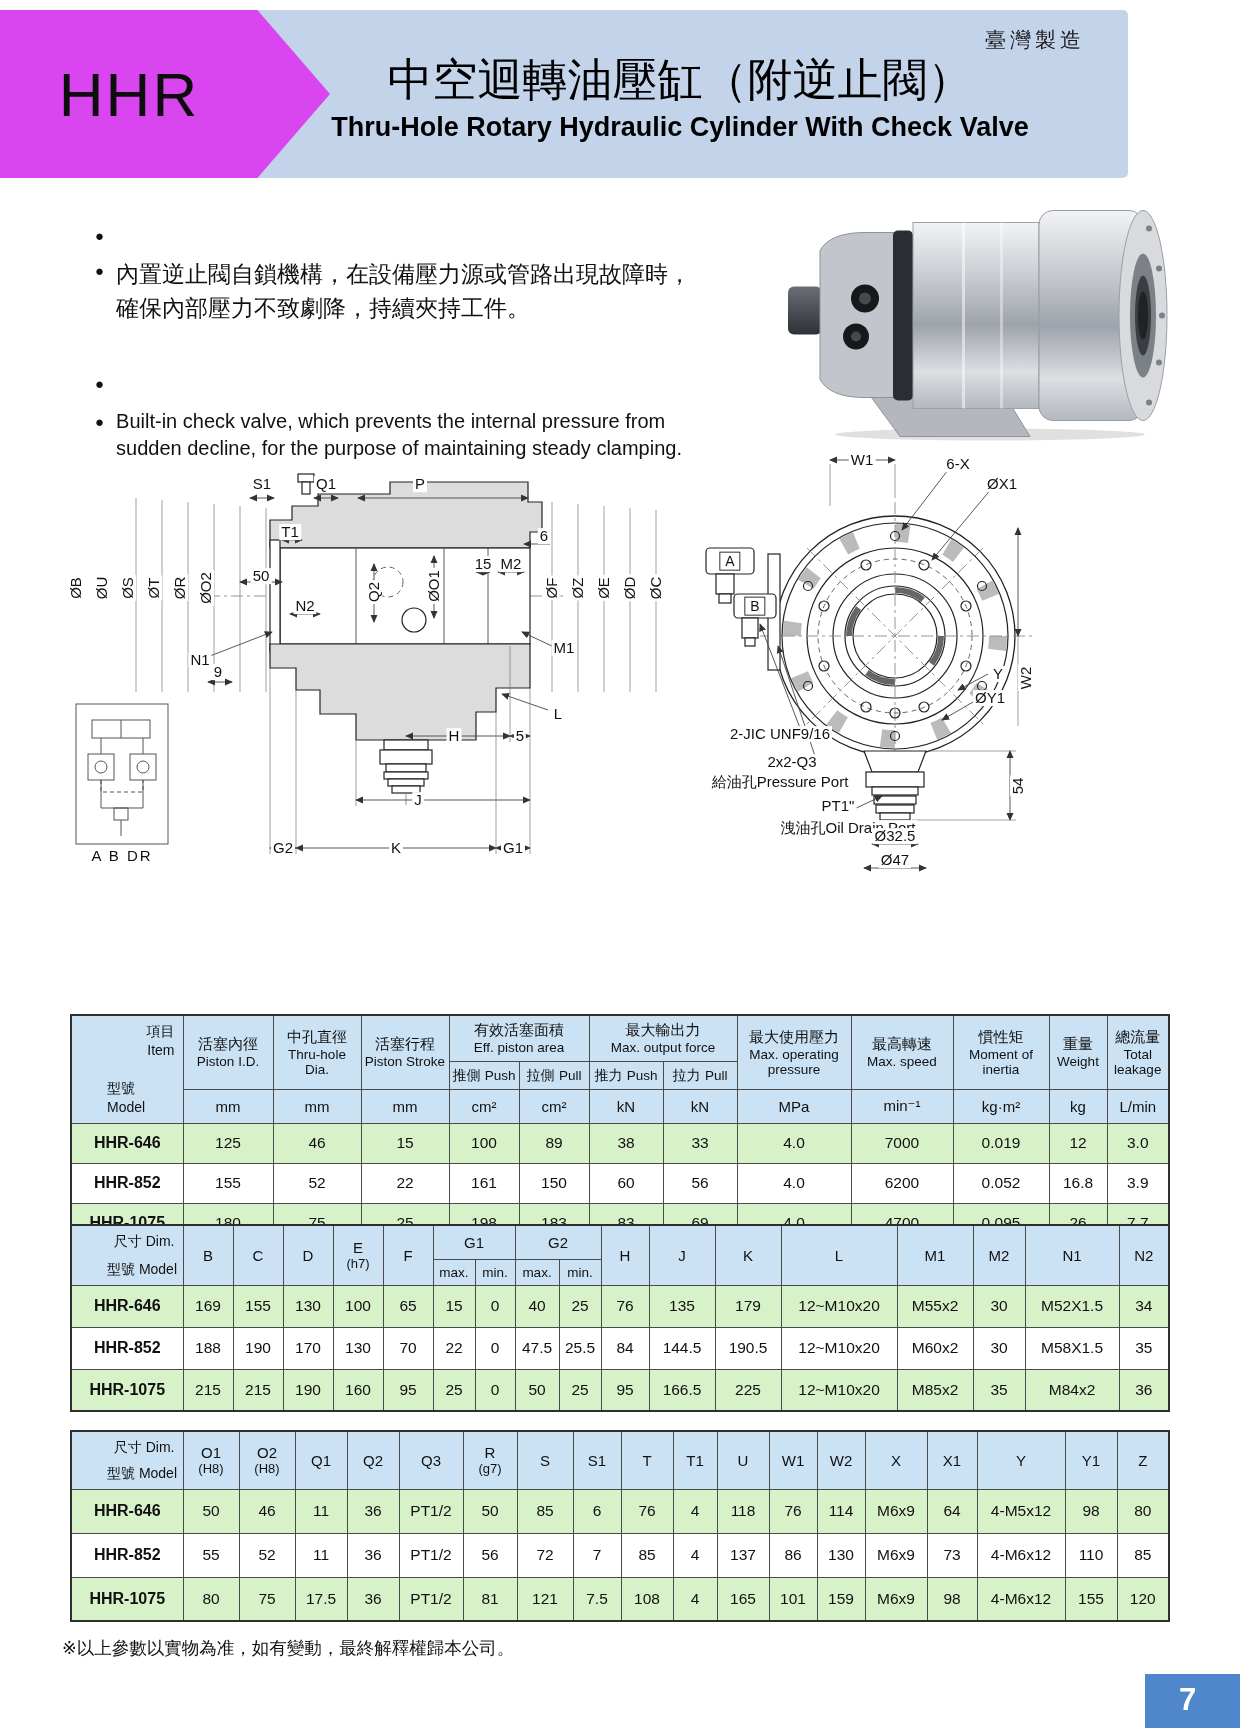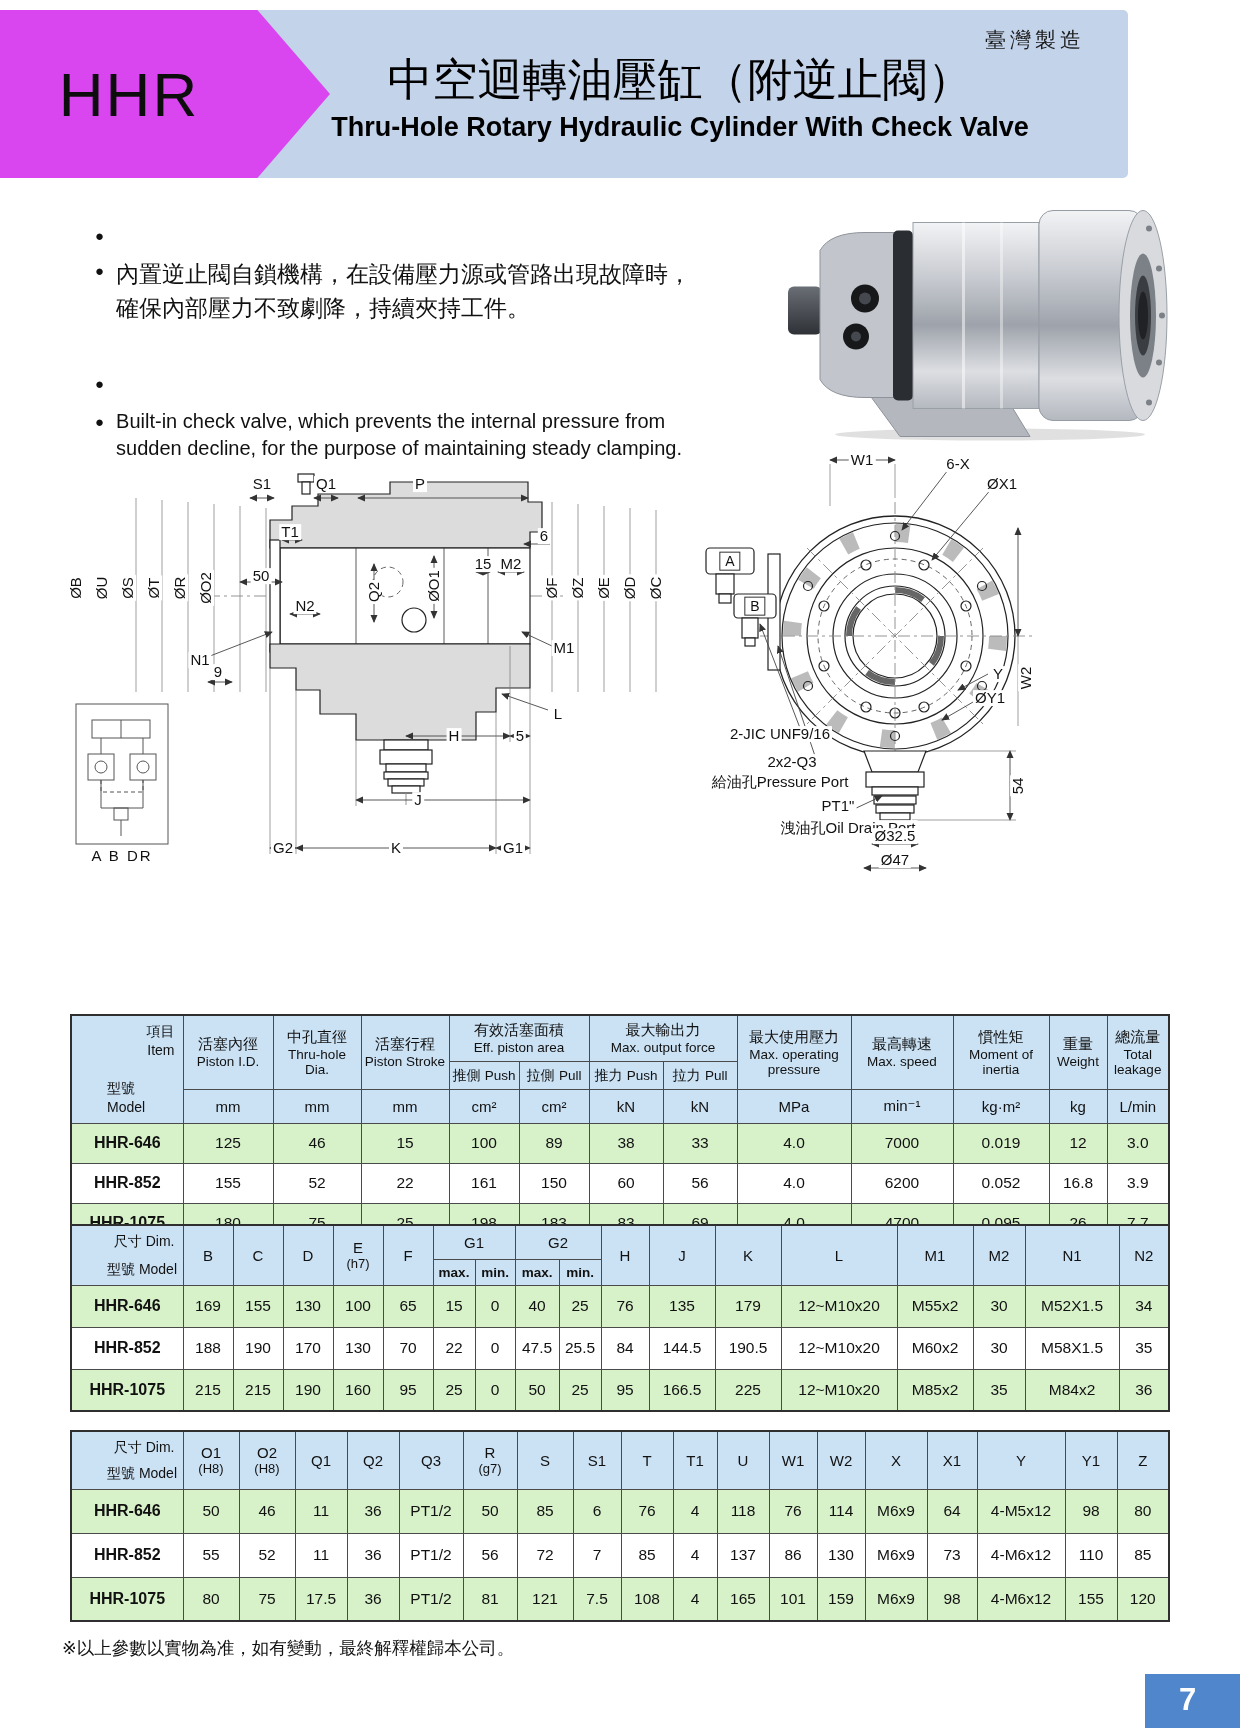--- a/index.html
+++ b/index.html
@@ -59,21 +59,21 @@
   .zh-line { display:block; font-size:15px; }
   .en-line { display:block; font-size:13.5px; }
   .zh-inline { font-size:14px; } .en-inline { font-size:13.5px; }
   .unit-row th { font-size:15px; background:#cbe2f5; }
   tbody th.model-cell { font-weight:700; font-size:16px; }
   tbody td { font-size:15.5px; }
   .row-green th,.row-green td { background:#d7f1c9; }
   .row-white th,.row-white td { background:#ffffff; }
   .spec-h1 th { height:46px; } .spec-h2 th { height:28px; } .spec-h3 th { height:34px; }
   .t-spec tbody tr { height:40px; }
-  .dim1-h1 th { height:34px; font-size:15px; } .dim1-h2 th { height:26px; font-size:13.5px;font-weight:bold; }
+  .dim1-h1 th { height:34px; font-size:15px; } .dim1-h2 th { height:26px; font-size:13.5px; }
   .t-dim1 tbody tr { height:42px; }
   .t-dim2 thead th { height:58px; font-size:15px; }
   .t-dim2 tbody tr { height:44px; }
   .hl1 { display:block; font-size:15px; } .hl2 { display:block; font-size:13px; }
 
   th.corner { position:relative; background-color:#cbe2f5;
     background-image:linear-gradient(to bottom right, transparent calc(50% - 1px), #4a4a4a calc(50% - 1px), #4a4a4a calc(50% + 1px), transparent calc(50% + 1px)); }
   .corner .tr-lab { position:absolute; top:6px; right:8px; text-align:right; font-size:14px; line-height:1.35; }
   .corner .bl-lab { position:absolute; bottom:6px; left:8px; text-align:left; font-size:14px; line-height:1.35;margin-left:27px; }
   .corner .tr-lab span,.corner .bl-lab span { display:block; }

